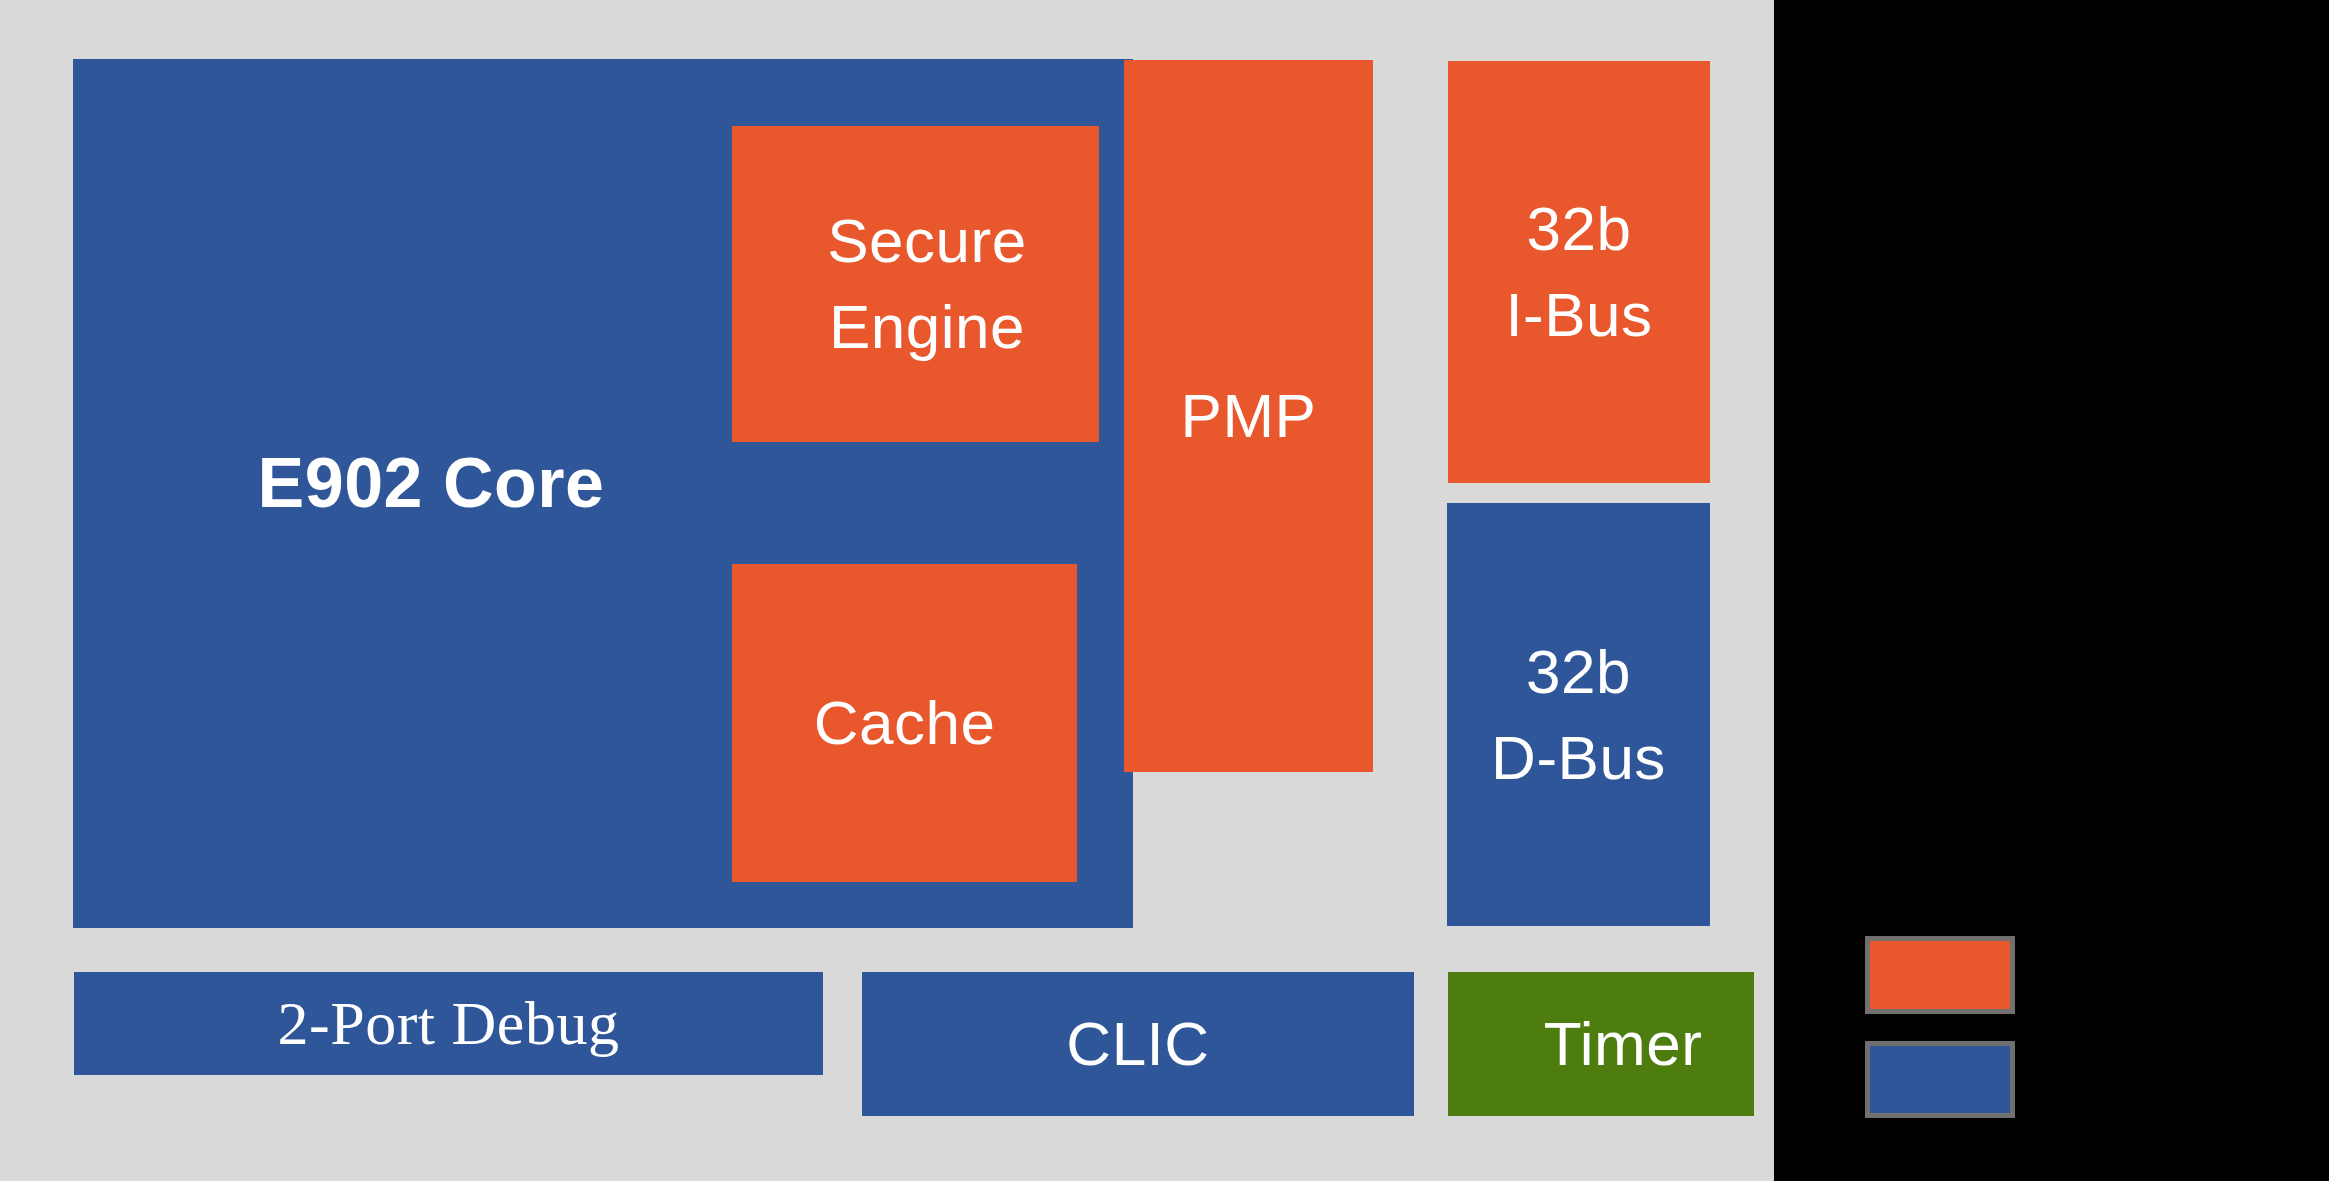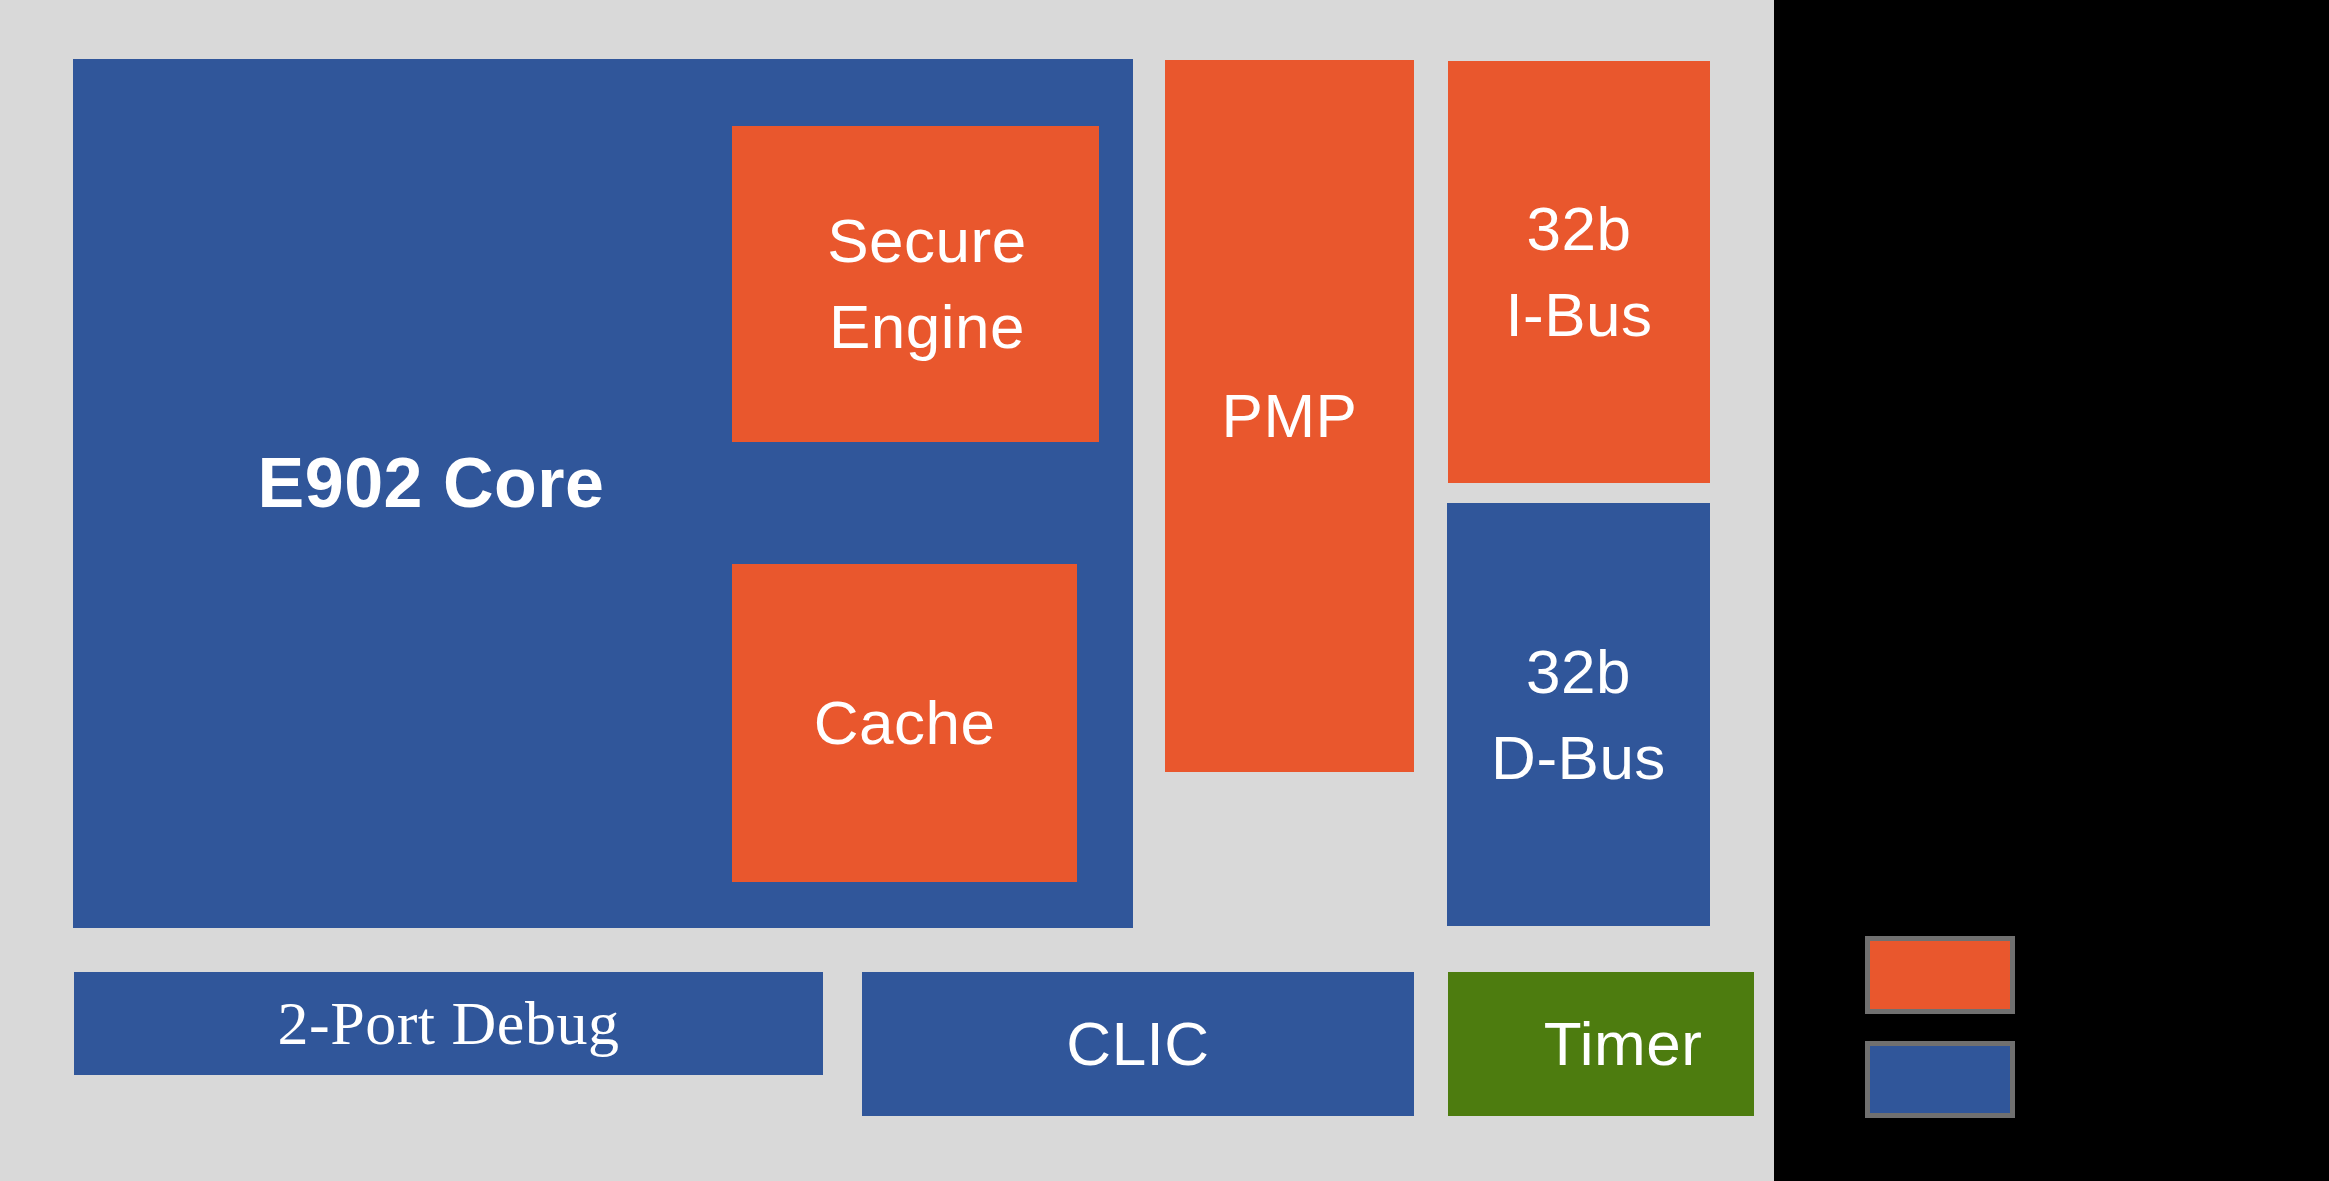--- a/index.html
+++ b/index.html
@@ -43,21 +43,21 @@
     line-height: 1.38;
     letter-spacing: 0.5px;
   }
   .block .lines { display: block; }
   .block .line { display: block; }
 
   
   #block-e902  { left: 73px;   top: 59px;  width: 1060px; height: 869px; }
   #block-secure{ left: 732px;  top: 126px; width: 344px;  height: 316px; padding-left: 23px; }
   #block-cache { left: 732px;  top: 564px; width: 345px;  height: 318px; }
-  #block-pmp   { left: 1165px; top: 60px;  width: 249px;  height: 712px; }
+  #block-pmp   { left: 1124px; top: 60px;  width: 249px;  height: 712px; }
   #block-ibus  { left: 1448px; top: 61px;  width: 262px;  height: 422px; }
   #block-dbus  { left: 1447px; top: 503px; width: 263px;  height: 423px; }
 
   
   #block-debug { left: 74px;   top: 972px; width: 749px;  height: 103px; font-family: Liberation Serif, serif; }
   #block-clic  { left: 862px;  top: 972px; width: 552px;  height: 144px; }
   #block-timer { left: 1448px; top: 972px; width: 262px;  height: 144px; }
 
   
   #block-e902 .core-title {

